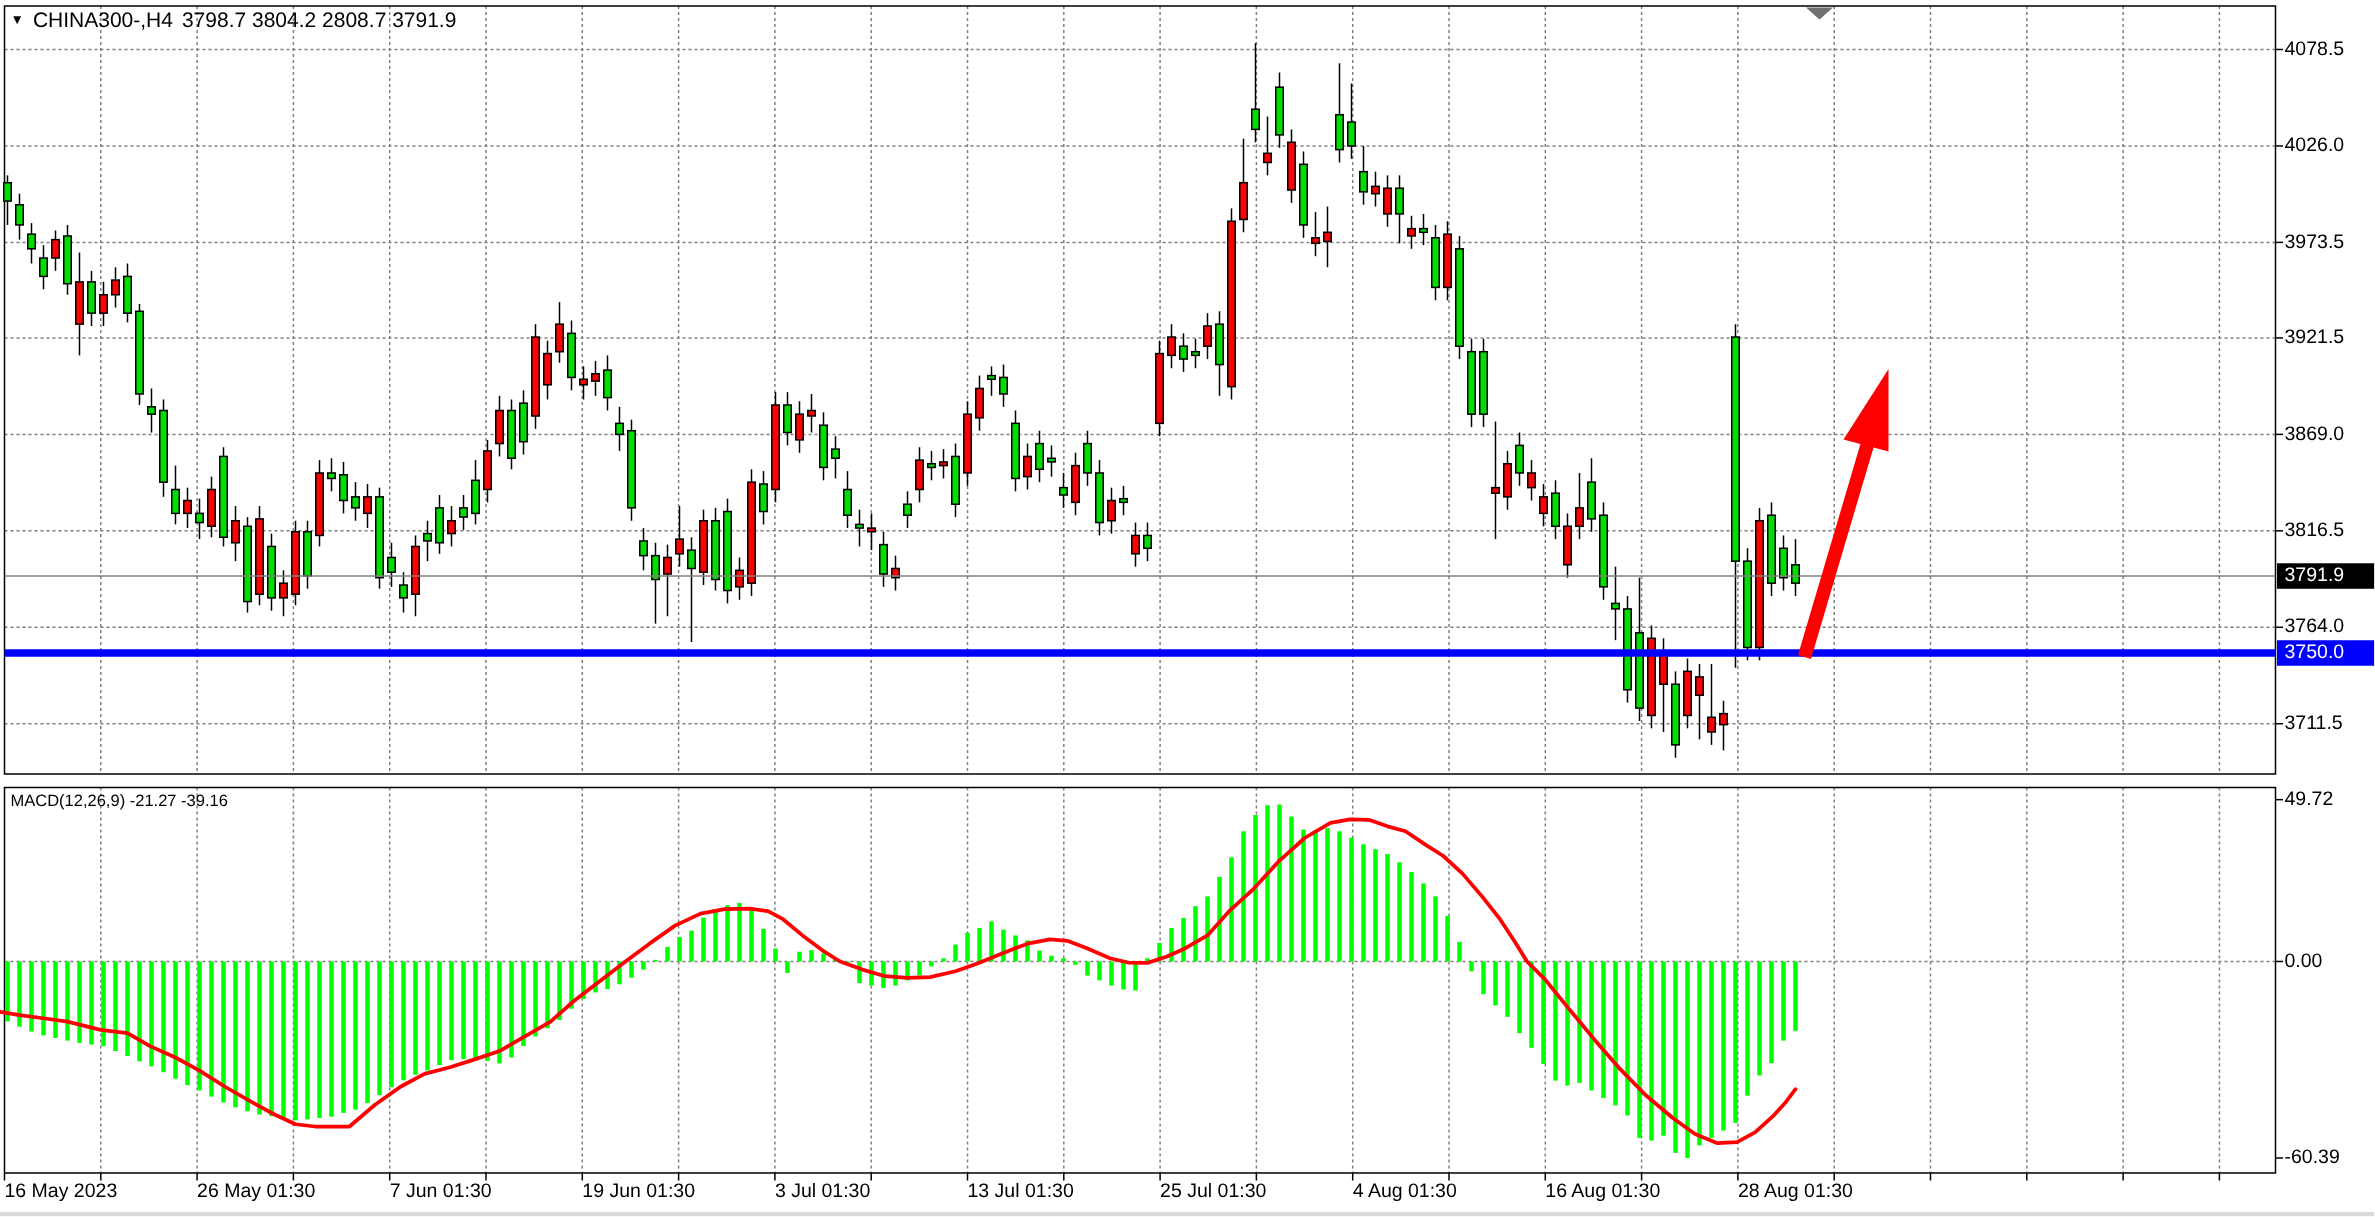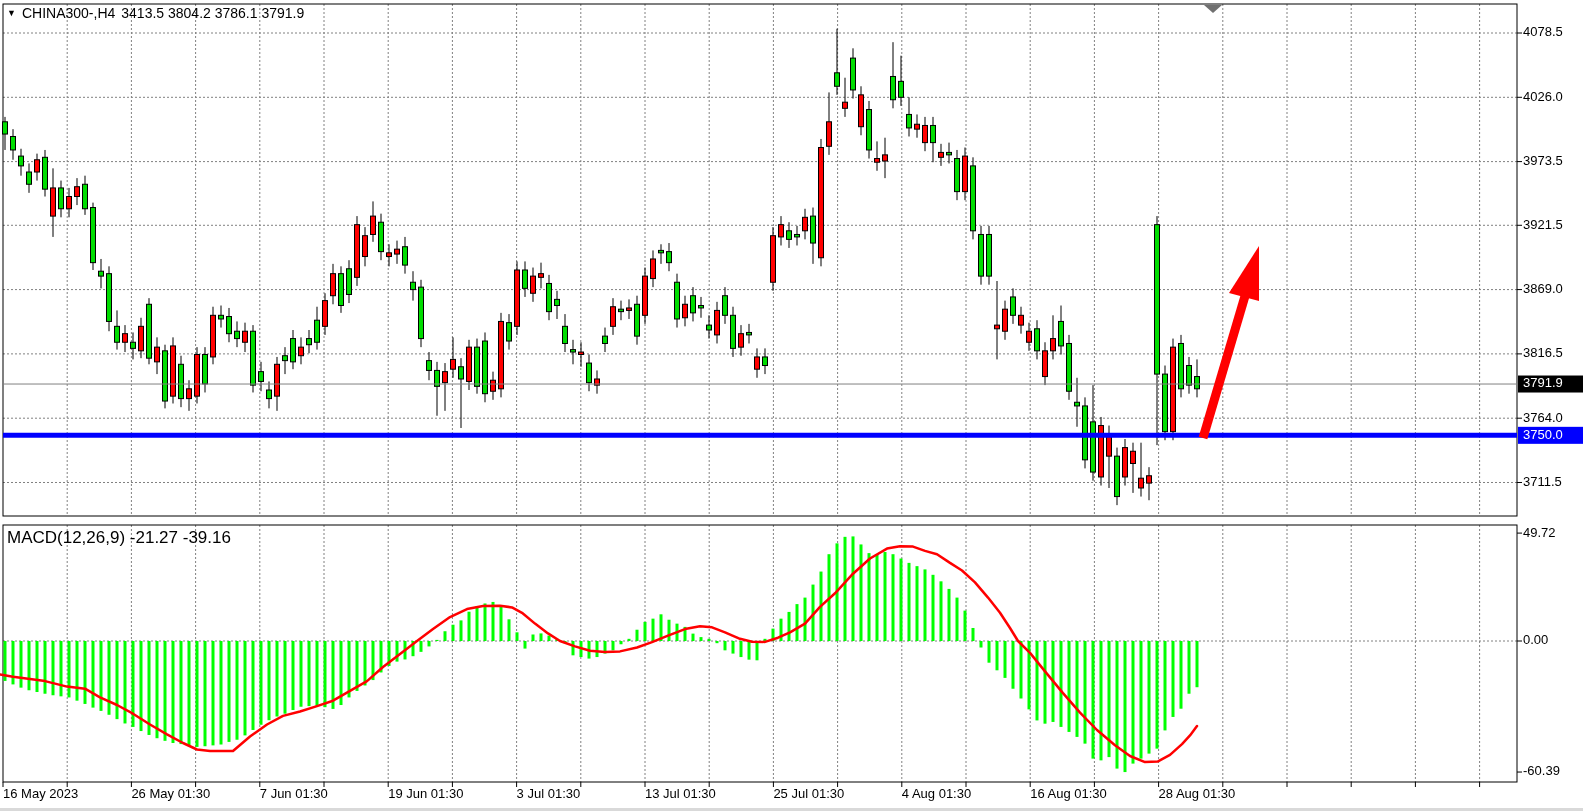--- a/index.html
+++ b/index.html
@@ -2,21 +2,21 @@
 <html><head>
 <meta charset="utf-8">
 <style>
   html,body{margin:0;padding:0;background:#fff}
   .stage{position:relative;width:1583px;height:811px;background:#ffffff;
          font-family:"Liberation Sans",sans-serif;overflow:hidden}
   .stage svg{position:absolute;left:0;top:0}
   .chart-title{position:absolute;left:7px;top:5px;font-size:14px;color:#000;
                display:flex;align-items:center;gap:6px;white-space:pre}
   .chart-title .marker{font-size:9px;line-height:1}
-  .macd-title{position:absolute;left:7px;top:528px;font-size:17px;color:#000;white-space:pre}
+  .macd-title{position:absolute;left:7px;top:528px;font-size:11px;color:#000;white-space:pre}
   text{font-family:"Liberation Sans",sans-serif}
 </style>
 </head>
 <body>
 
 <div class="stage">
   <svg id="cv" width="1583" height="811" viewBox="0 0 1583 811">
     <g>
         <line x1="3" x2="1517" y1="33" y2="33" stroke="#808080" stroke-width="1" stroke-dasharray="2,2"></line>
         <line x1="3" x2="1517" y1="97.3" y2="97.3" stroke="#808080" stroke-width="1" stroke-dasharray="2,2"></line>
@@ -611,17 +611,17 @@
         <text x="1158.6000000000001" y="798" fill="#000000" font-size="13">28 Aug 01:30</text>
       </g>
     <g>
         <polygon points="1204,5 1222,5 1213,13" fill="#707070"></polygon>
       </g>
   </svg>
 
   <div class="chart-title">
     <span class="marker">▼</span>
     <span>CHINA300-,H4</span>
-    <span>3413.5 3804.2 3786.1 3791.9</span>
+    <span>3798.7 3804.2 2808.7 3791.9</span>
   </div>
 
   <div class="macd-title">MACD(12,26,9) -21.27 -39.16</div>
 </div>
 
 </body></html>

